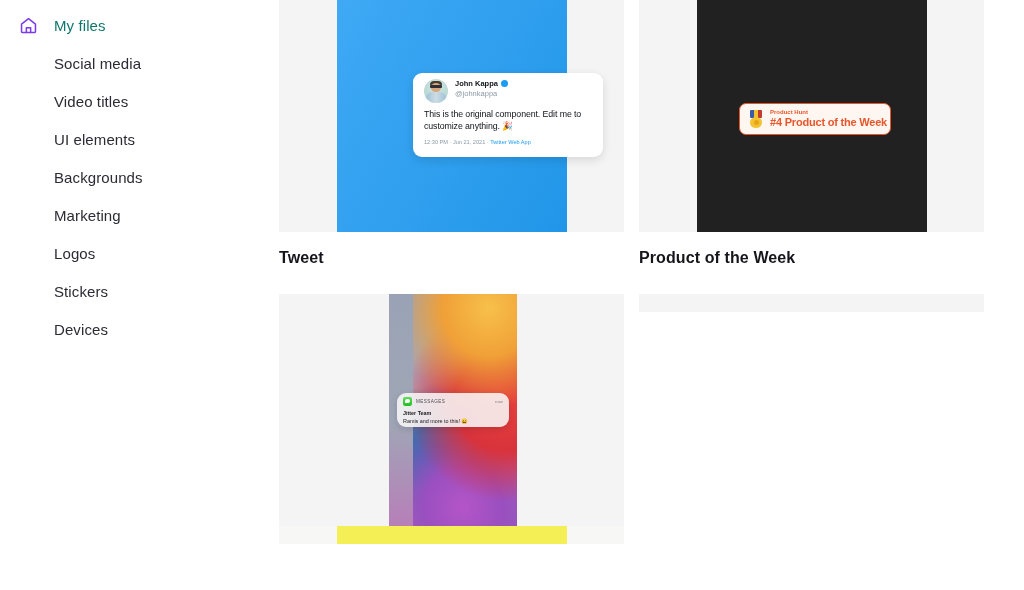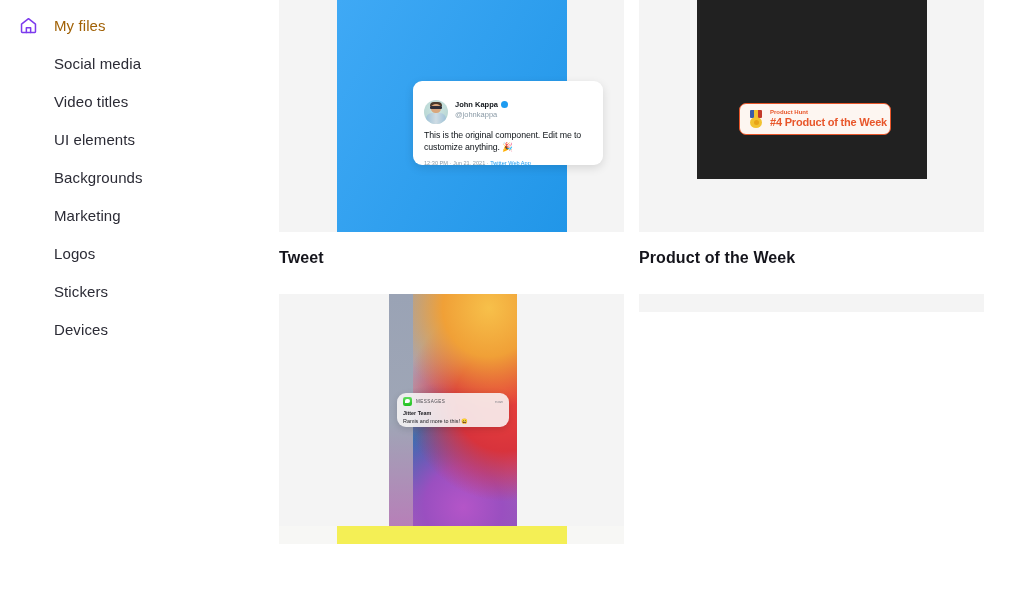--- a/index.html
+++ b/index.html
@@ -31,21 +31,21 @@
   .nav-item.primary { padding-left: 16px; }
   .nav-item.active { background: #ece9fd; width: 227px; }
   .nav-icon {
     width: 24px; height: 24px;
     flex: 0 0 24px;
     display: flex; align-items: center; justify-content: center;
     margin-right: 14px;
   }
   .nav-label {
     font-size: 15px;
-    color: #a16207;
+    color: #0f766e;
     letter-spacing: 0.1px;
     white-space: nowrap;
   }
   .nav-item.sub { padding-left: 54px; height: 38px; align-items: center; }
   .nav-item.sub .nav-label { color: #2b2b35; }
 
   
   #main {
     flex: 1 1 auto;
     height: 590px;
@@ -75,26 +75,26 @@
     line-height: 1;
   }
 
   
   .tw-stage {
     position: absolute; left: 58px; top: 0;
     width: 230px; height: 232px;
     background: linear-gradient(120deg, #3fa9f5 0%, #2196e8 100%);
   }
   .tweet-box {
-    position: absolute; left: 76px; top: 81px;
+    position: absolute; left: 76px; top: 73px;
     width: 190px; height: 84px;
     background: #fff;
     border-radius: 9px;
     box-shadow: 0 3px 10px rgba(0,0,0,.12);
-    padding: 19px 11px 0 11px;
+    padding: 6px 11px 0 11px;
   }
   .tw-head { display: flex; align-items: flex-start; }
   .tw-avatar {
     width: 24px; height: 24px; border-radius: 50%;
     background: radial-gradient(circle at 50% 35%, #cfe6e3 0%, #bcd9d6 60%, #a8ccc8 100%);
     flex: 0 0 24px; margin-right: 7px;
     position: relative; overflow: hidden;
   }
   .tw-avatar .face {
     position: absolute; left: 7px; top: 4px;
@@ -124,21 +124,21 @@
   .tw-body {
     font-size: 8.8px; color: #0f1419; line-height: 1.35;
     margin-top: 6px; letter-spacing: -0.1px;
   }
   .tw-meta { font-size: 5.6px; color: #8a9aa6; margin-top: 6px; }
   .tw-meta .src { color: #1d9bf0; }
 
   
   .ph-stage {
     position: absolute; left: 58px; top: 0;
-    width: 230px; height: 179px; background: #212121;
+    width: 230px; height: 232px; background: #212121;
   }
   .ph-badge {
     position: absolute; left: 42px; top: 103px;
     width: 152px; height: 32px;
     background: #fdf6f1; border: 1.4px solid #e8562a;
     border-radius: 7px;
     display: flex; align-items: center; padding-left: 9px;
   }
   .ph-medal {
     width: 14px; height: 18px; margin-right: 7px; position: relative; flex: 0 0 14px;

